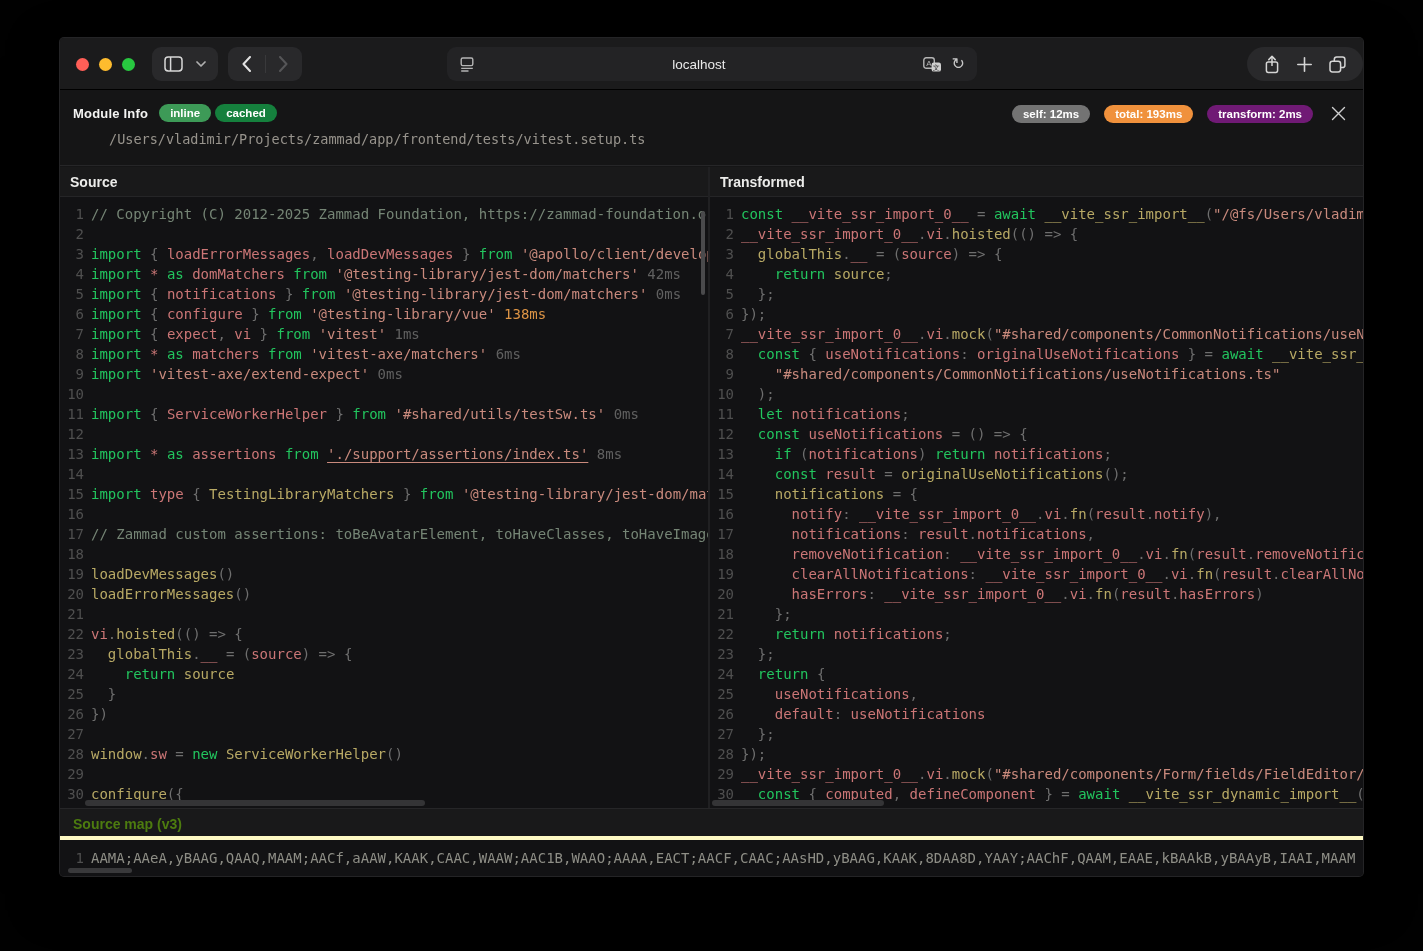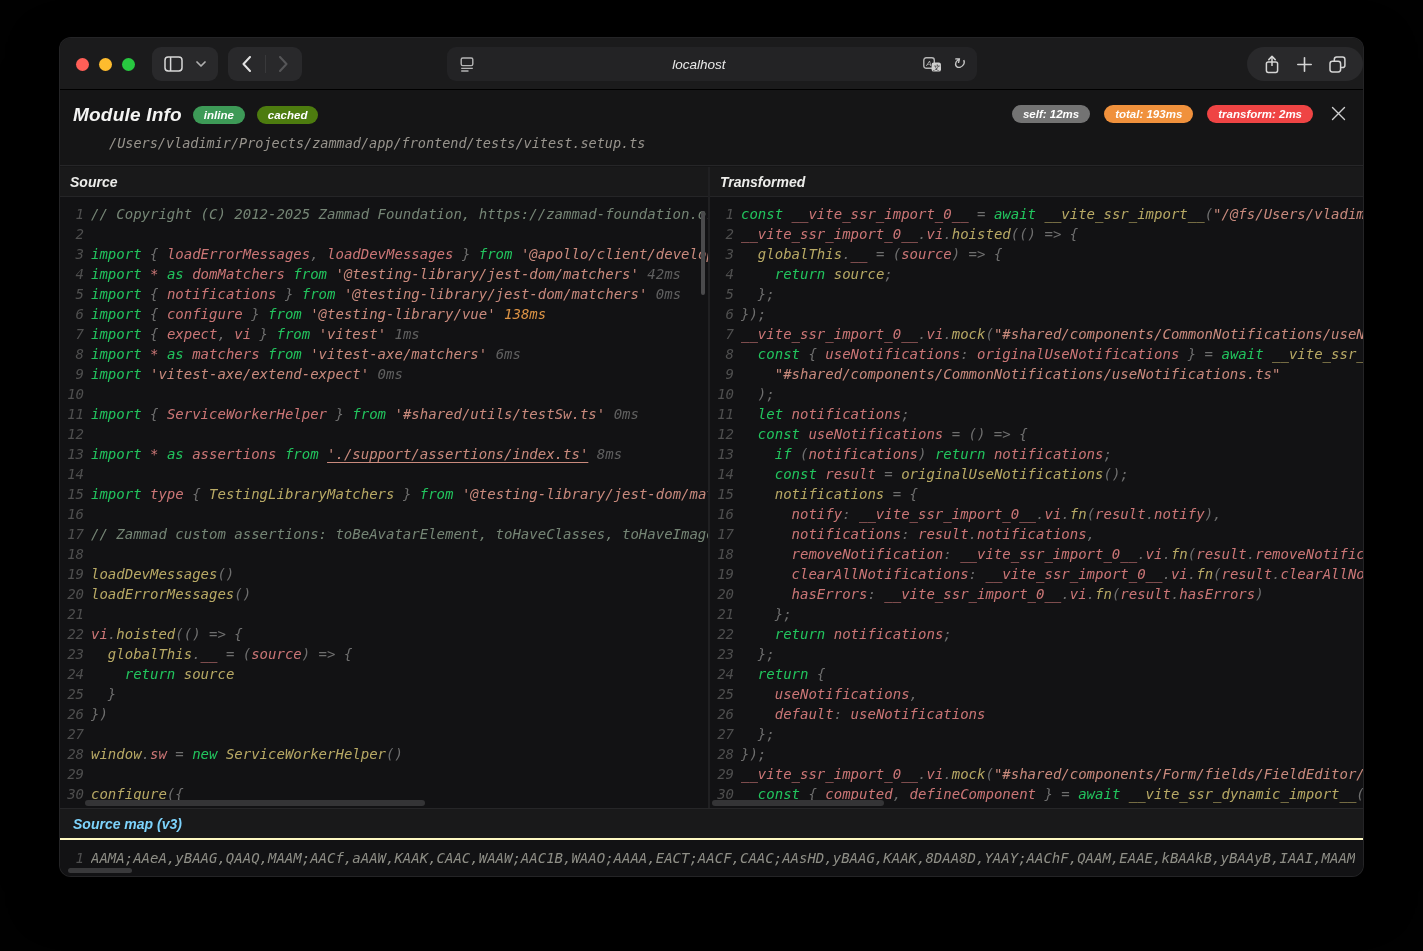--- a/index.html
+++ b/index.html
@@ -1,21 +1,21 @@
 <!DOCTYPE html>
 <html><head>
 <meta charset="utf-8">
 <style>
   * { margin:0; padding:0; box-sizing:border-box; }
   html,body { width:1423px; height:951px; background:#010101; overflow:hidden;
     font-family:"Liberation Sans", sans-serif; }
 
   .window { position:absolute; left:60px; top:38px; width:1303px; height:838px;
-    background:#151516; border-radius:11px; overflow:hidden;
-    box-shadow:0 0 0 1px #242426, 0 18px 50px rgba(0,0,0,.7);font-style:italic; }
+    background:#151516; border-radius:4px; overflow:hidden;
+    box-shadow:0 0 0 1px #242426, 0 18px 50px rgba(0,0,0,.7); }
 
   
   .chrome { position:relative; height:52px; background:#1b1b1c; border-bottom:1px solid #000; }
   .lights { position:absolute; left:16px; top:19.5px; display:flex; gap:10px; }
   .light { width:13px; height:13px; border-radius:50%; }
   .chrome-btn { position:absolute; top:9px; height:34px; background:#29292b; border-radius:9px;
     display:flex; align-items:center; justify-content:space-evenly; }
   .sidebar-btn { left:92px; width:66px; }
   .nav-btn { left:168px; width:74px; }
   .nav-sep { width:1px; height:18px; background:#39393b; }
@@ -23,21 +23,21 @@
     border-radius:9px; display:flex; align-items:center; padding:0 12px; }
   .url-text { flex:1; text-align:center; color:#e9e9e9; font-size:13.5px; }
   .right-group { left:1187px; width:116px; border-radius:17px; }
   .icon { display:inline-flex; align-items:center; justify-content:center; }
   .reload { color:#c7c7c7; font-size:16px; line-height:1; }
 
   
   .mod-header { position:relative; padding:14px 14px 0 13px; height:76px; background:#151516;
     border-bottom:1px solid #262628; }
   .mod-row { display:flex; align-items:center; gap:11px; }
-  .mod-title { color:#f4f4f3; font-size:19px; font-weight:700; letter-spacing:.2px; }
+  .mod-title { color:#f4f4f3; font-size:13px; font-weight:700; letter-spacing:.2px; }
   .badge { font-size:11.5px; font-weight:700; color:#fff; padding:3px 11px; border-radius:20px; }
   .timings { position:absolute; right:50px; top:15px; display:flex; gap:14px; }
   .close-btn { position:absolute; right:15px; top:13px; width:20px; height:20px; cursor:pointer;
     display:flex; align-items:center; justify-content:center; }
   .mod-path { margin-top:9px; font-family:"DejaVu Sans Mono", monospace; font-size:13.5px; color:#98948d;margin-left:36px; }
 
   
   .panels { position:absolute; top:129px; left:0; right:0; bottom:68px; display:flex;justify-content:flex-end; }
   .panel { display:flex; flex-direction:column; overflow:hidden; position:relative; background:#121214; }
   .panel-source { width:650px; border-right:2px solid #202022; }
@@ -60,21 +60,21 @@
   .tk-c { color:#758575; }
   .tk-g { color:#606060; }
   .tk-o { color:#dd9445; }
 
   .h-thumb { position:absolute; bottom:2px; height:6px; background:#343436; border-radius:3px; }
   .v-thumb { position:absolute; width:4px; background:#4a4a4c; border-radius:2px; }
 
   
   .srcmap { position:absolute; left:0; right:0; bottom:0; height:68px; border-top:1px solid #262628; }
   .sm-header { height:31px; line-height:31px; padding-left:13px; background:#19191a;
-    border-bottom:2px solid #fef9c3; color:#7dd3fc; font-size:14px; font-weight:700; }
+    border-bottom:4px solid #fef9c3; color:#4d7c0f; font-size:14px; font-weight:700; }
   .sm-body { height:36px; background:#121214; display:flex; align-items:center;
     font-family:"DejaVu Sans Mono", monospace; font-size:14px; overflow:hidden; position:relative; }
   .sm-ln { width:24px; min-width:24px; padding-left:4px; margin-right:7px; text-align:right; color:#4f4f4f; }
   .sm-map { color:#8e8e86; white-space:pre; overflow:hidden; }
   .sm-thumb { position:absolute; left:8px; bottom:3px; width:64px; height:5px; background:#39393b; border-radius:3px; }
 
   svg { display:block; }
 </style>
 </head>
 <body>
@@ -155,29 +155,29 @@
             <rect x="5.3" y="1" width="10.6" height="10.6" rx="2.4" fill="none" stroke="#d5d5d5" stroke-width="1.5"></rect>
             <rect x="1" y="5.3" width="10.6" height="10.6" rx="2.4" fill="#29292b" stroke="#d5d5d5" stroke-width="1.5"></rect>
           </svg>
       </span>
     </div>
   </div>
 
   <div class="mod-header">
     <div class="mod-row">
       <span class="mod-title">Module Info</span>
-      <span style="display:flex; gap:12px;text-align:right;">
+      <span style="display:flex; gap:4px;text-align:right;">
           <span class="badge" style="background: rgb(61, 154, 87);">inline</span>
-          <span class="badge" style="background: #4d7c0f;">cached</span>
+          <span class="badge" style="background: #15803d;">cached</span>
         </span>
     </div>
     <div class="timings">
         <span class="badge" style="background: rgb(115, 115, 115);">self: 12ms</span>
         <span class="badge" style="background: rgb(240, 145, 60);">total: 193ms</span>
-        <span class="badge" style="background: #ef4444;">transform: 2ms</span>
+        <span class="badge" style="background: #701a75;">transform: 2ms</span>
       </div>
     <div class="close-btn">
       <span class="icon">
         <svg width="15" height="15" viewBox="0 0 15 15">
             <path d="M1.5 1.5l12 12M13.5 1.5l-12 12" stroke="#cfcfcf" stroke-width="1.4" stroke-linecap="round"></path>
           </svg>
       </span>
     </div>
     <div class="mod-path">/Users/vladimir/Projects/zammad/app/frontend/tests/vitest.setup.ts</div>
   </div>

